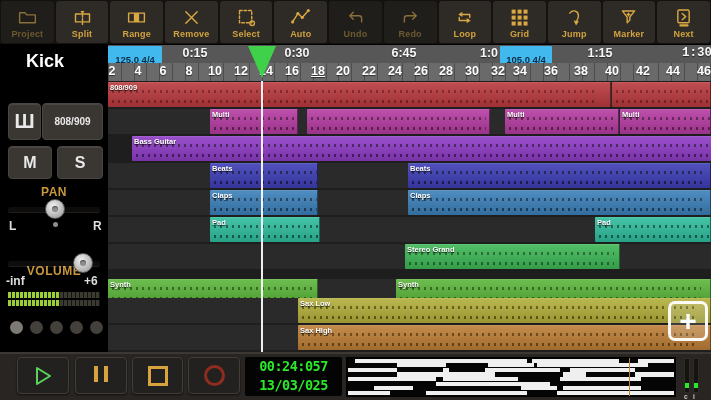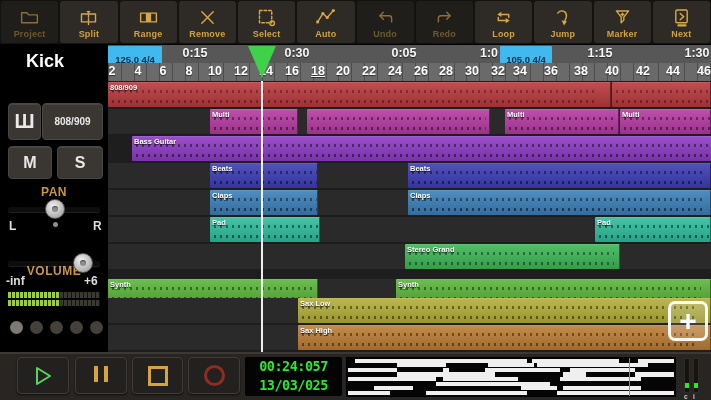--- a/index.html
+++ b/index.html
@@ -176,20 +176,38 @@
             <path d="M7 8.5h11v3.5"></path>
             <path d="M17 15.5H6v-3.5"></path>
             <path d="M9.5 5.5L5 8.5l4.5 3z" fill="currentColor" stroke="none"></path>
             <path d="M14.5 12.5l4.5 3-4.5 3z" fill="currentColor" stroke="none"></path>
           </svg>
         </span>
         <span class="tb-label">Loop</span>
       </div>
       <div class="tb-btn">
         <span class="tb-icon">
+          <svg width="21" height="21" viewBox="0 0 24 24">
+            <g fill="currentColor">
+              <rect x="3" y="3" width="4.6" height="4.6"></rect>
+              <rect x="9.8" y="3" width="4.6" height="4.6"></rect>
+              <rect x="16.6" y="3" width="4.6" height="4.6"></rect>
+              <rect x="3" y="9.8" width="4.6" height="4.6"></rect>
+              <rect x="9.8" y="9.8" width="4.6" height="4.6"></rect>
+              <rect x="16.6" y="9.8" width="4.6" height="4.6"></rect>
+              <rect x="3" y="16.6" width="4.6" height="4.6"></rect>
+              <rect x="9.8" y="16.6" width="4.6" height="4.6"></rect>
+              <rect x="16.6" y="16.6" width="4.6" height="4.6"></rect>
+            </g>
+          </svg>
+        </span>
+        <span class="tb-label">Grid</span>
+      </div>
+      <div class="tb-btn">
+        <span class="tb-icon">
           <svg width="21" height="21" viewBox="0 0 24 24" fill="none" stroke="currentColor" stroke-width="1.6" stroke-linecap="round" stroke-linejoin="round">
             <path d="M6.5 7c4-4.5 10-2.5 10 3 0 3.5-2 5.5-2.5 7"></path>
             <path d="M11 15.5l2.8 5.5 3.2-4.8z" fill="currentColor" stroke="none"></path>
           </svg>
         </span>
         <span class="tb-label">Jump</span>
       </div>
       <div class="tb-btn">
         <span class="tb-icon">
           <svg width="21" height="21" viewBox="0 0 24 24" fill="none" stroke="currentColor" stroke-width="1.6" stroke-linecap="round" stroke-linejoin="round">
@@ -244,24 +262,24 @@
         <span class="dot" style="left: 30px;"></span>
         <span class="dot" style="left: 50px;"></span>
         <span class="dot" style="left: 70px;"></span>
         <span class="dot" style="left: 90px;"></span>
       </div>
   </div>
 
   <div class="ruler-time" id="ruler-time">
       <span class="time-label" style="left: 87px;">0:15</span>
       <span class="time-label" style="left: 189px;">0:30</span>
-      <span class="time-label" style="left: 296px;">0:05</span>
+      <span class="time-label" style="left: 296px;">6:45</span>
       <span class="time-label" style="left: 381px;">1:0</span>
       <span class="time-label" style="left: 492px;">1:15</span>
-      <span class="time-label" style="left: 589px;">1:30</span>
+      <span class="time-label" style="left: 589px; font-family: Liberation Mono, monospace;">1:30</span>
       <span class="tempo-badge" style="left: 0px; width: 54px;">125.0 4/4</span>
       <span class="tempo-badge" style="left: 392px; width: 52px;">105.0 4/4</span>
     </div>
   <div class="ruler-bars" id="ruler-bars">
       <span class="bar-num" style="left: 4px;">2</span>
       <span class="bar-num" style="left: 30px;">4</span>
       <span class="bar-num" style="left: 55px;">6</span>
       <span class="bar-num" style="left: 81px;">8</span>
       <span class="bar-num" style="left: 107px;">10</span>
       <span class="bar-num" style="left: 133px;">12</span>

